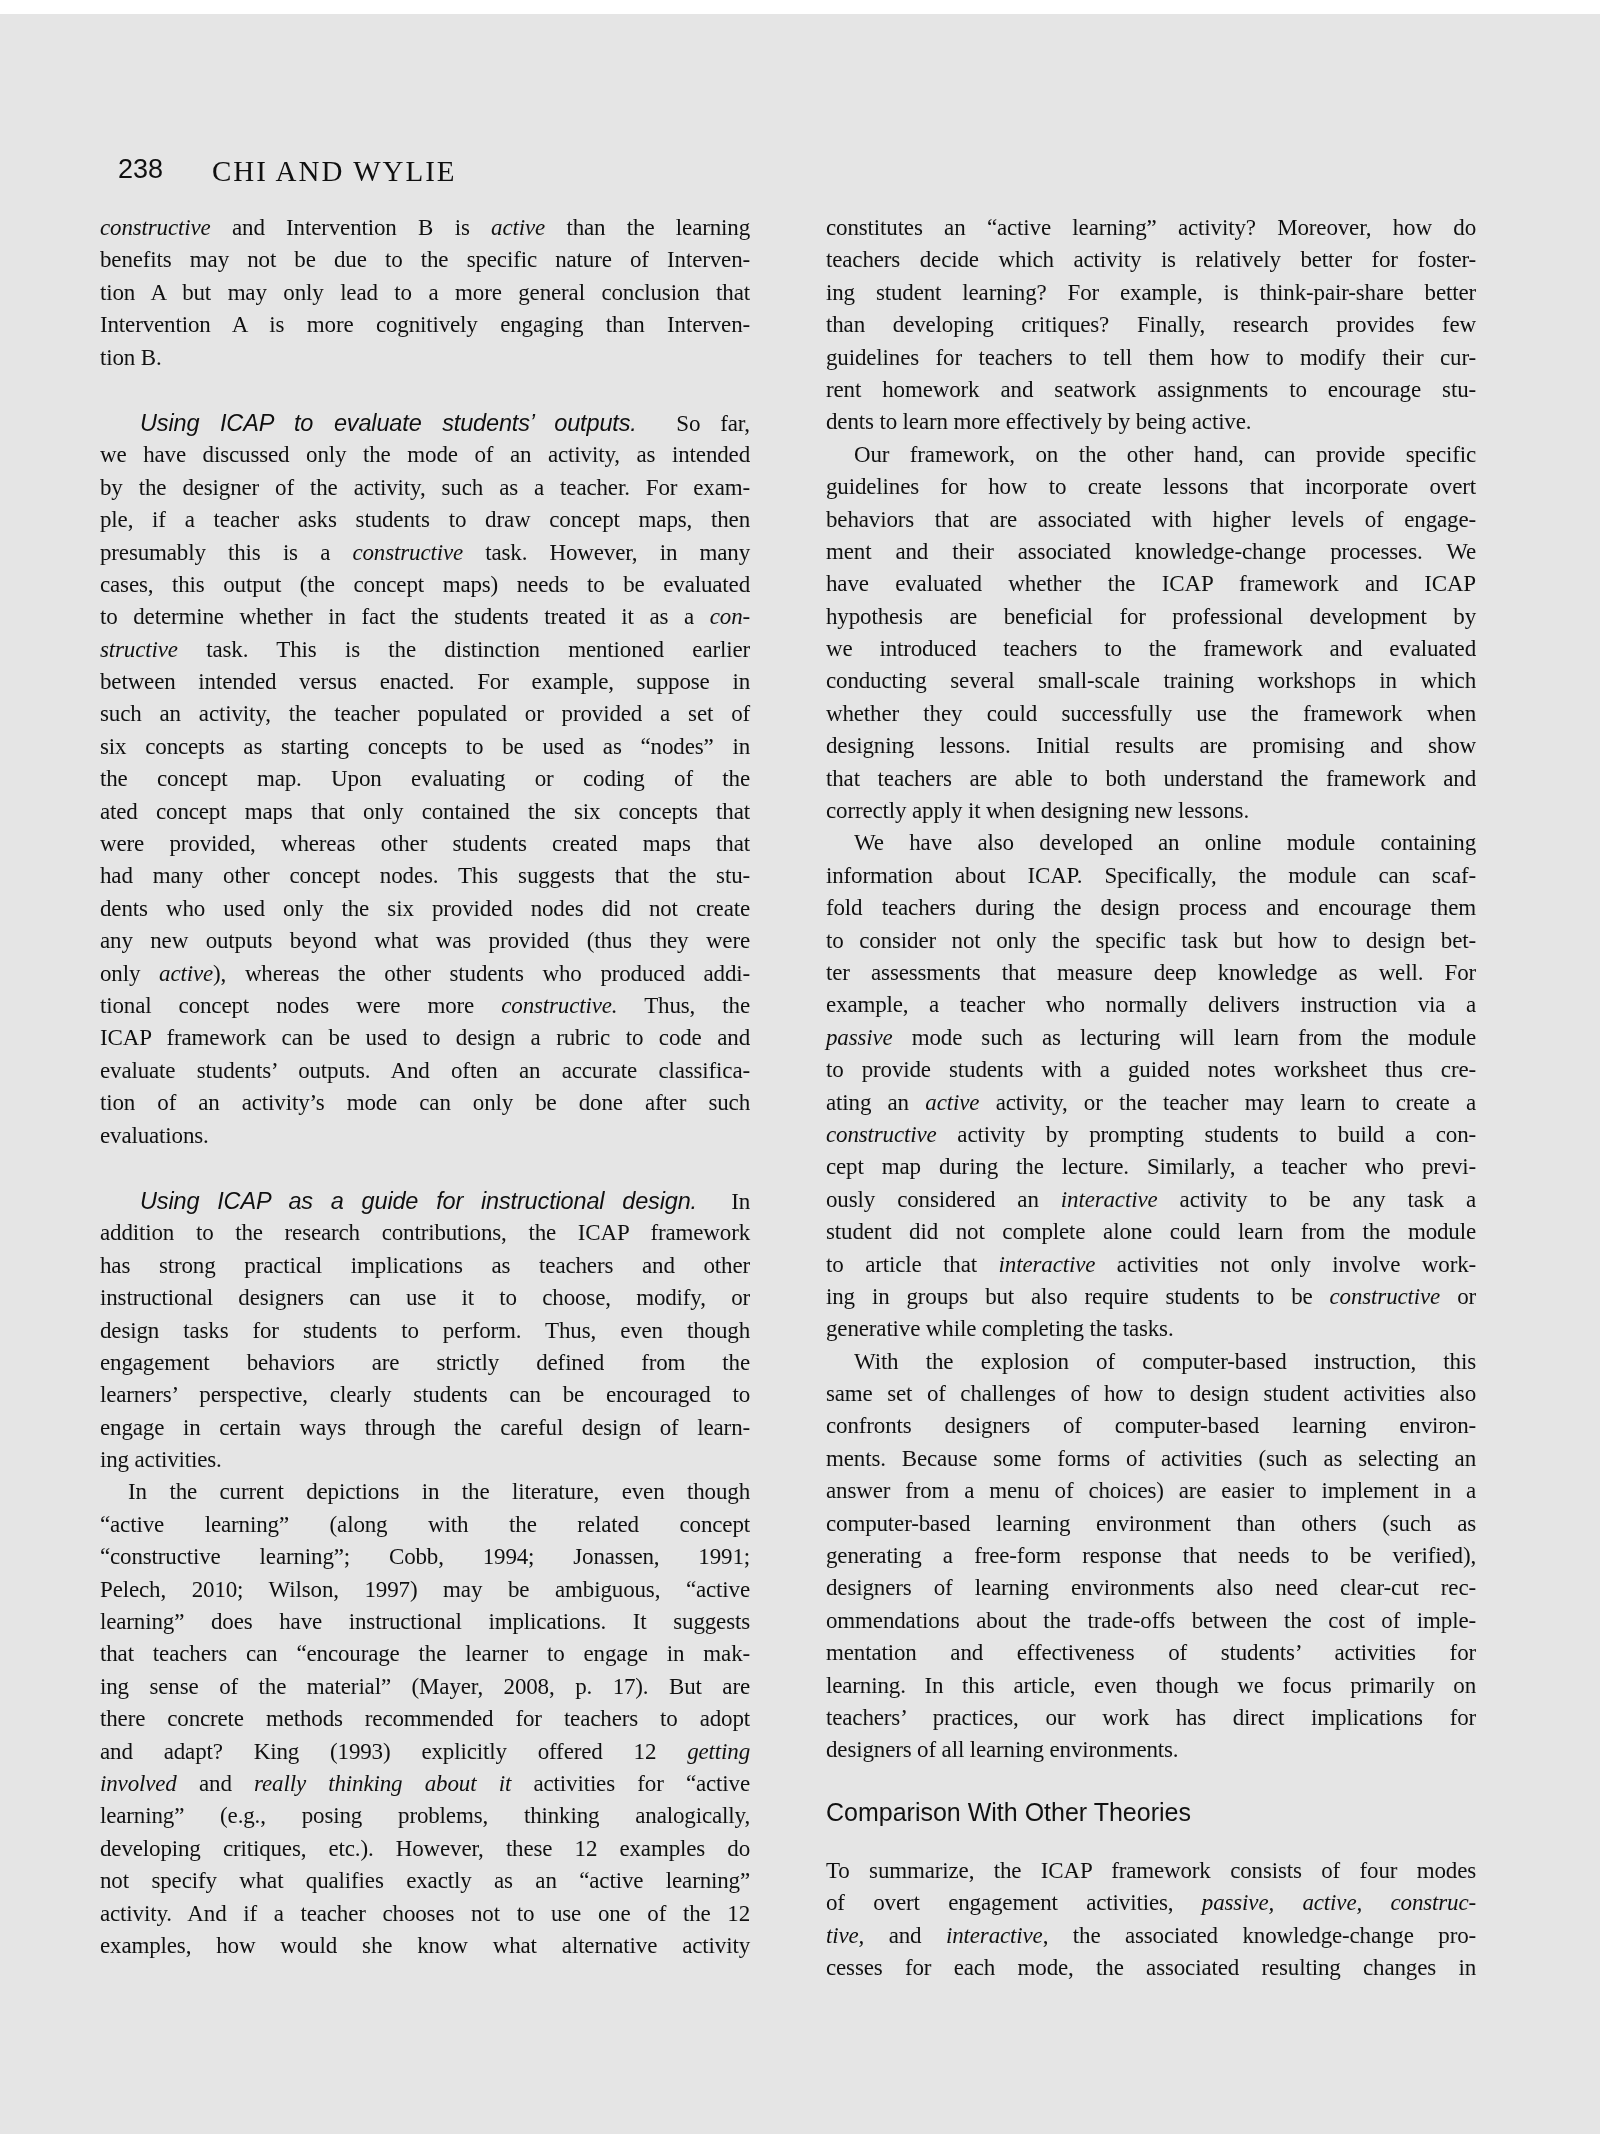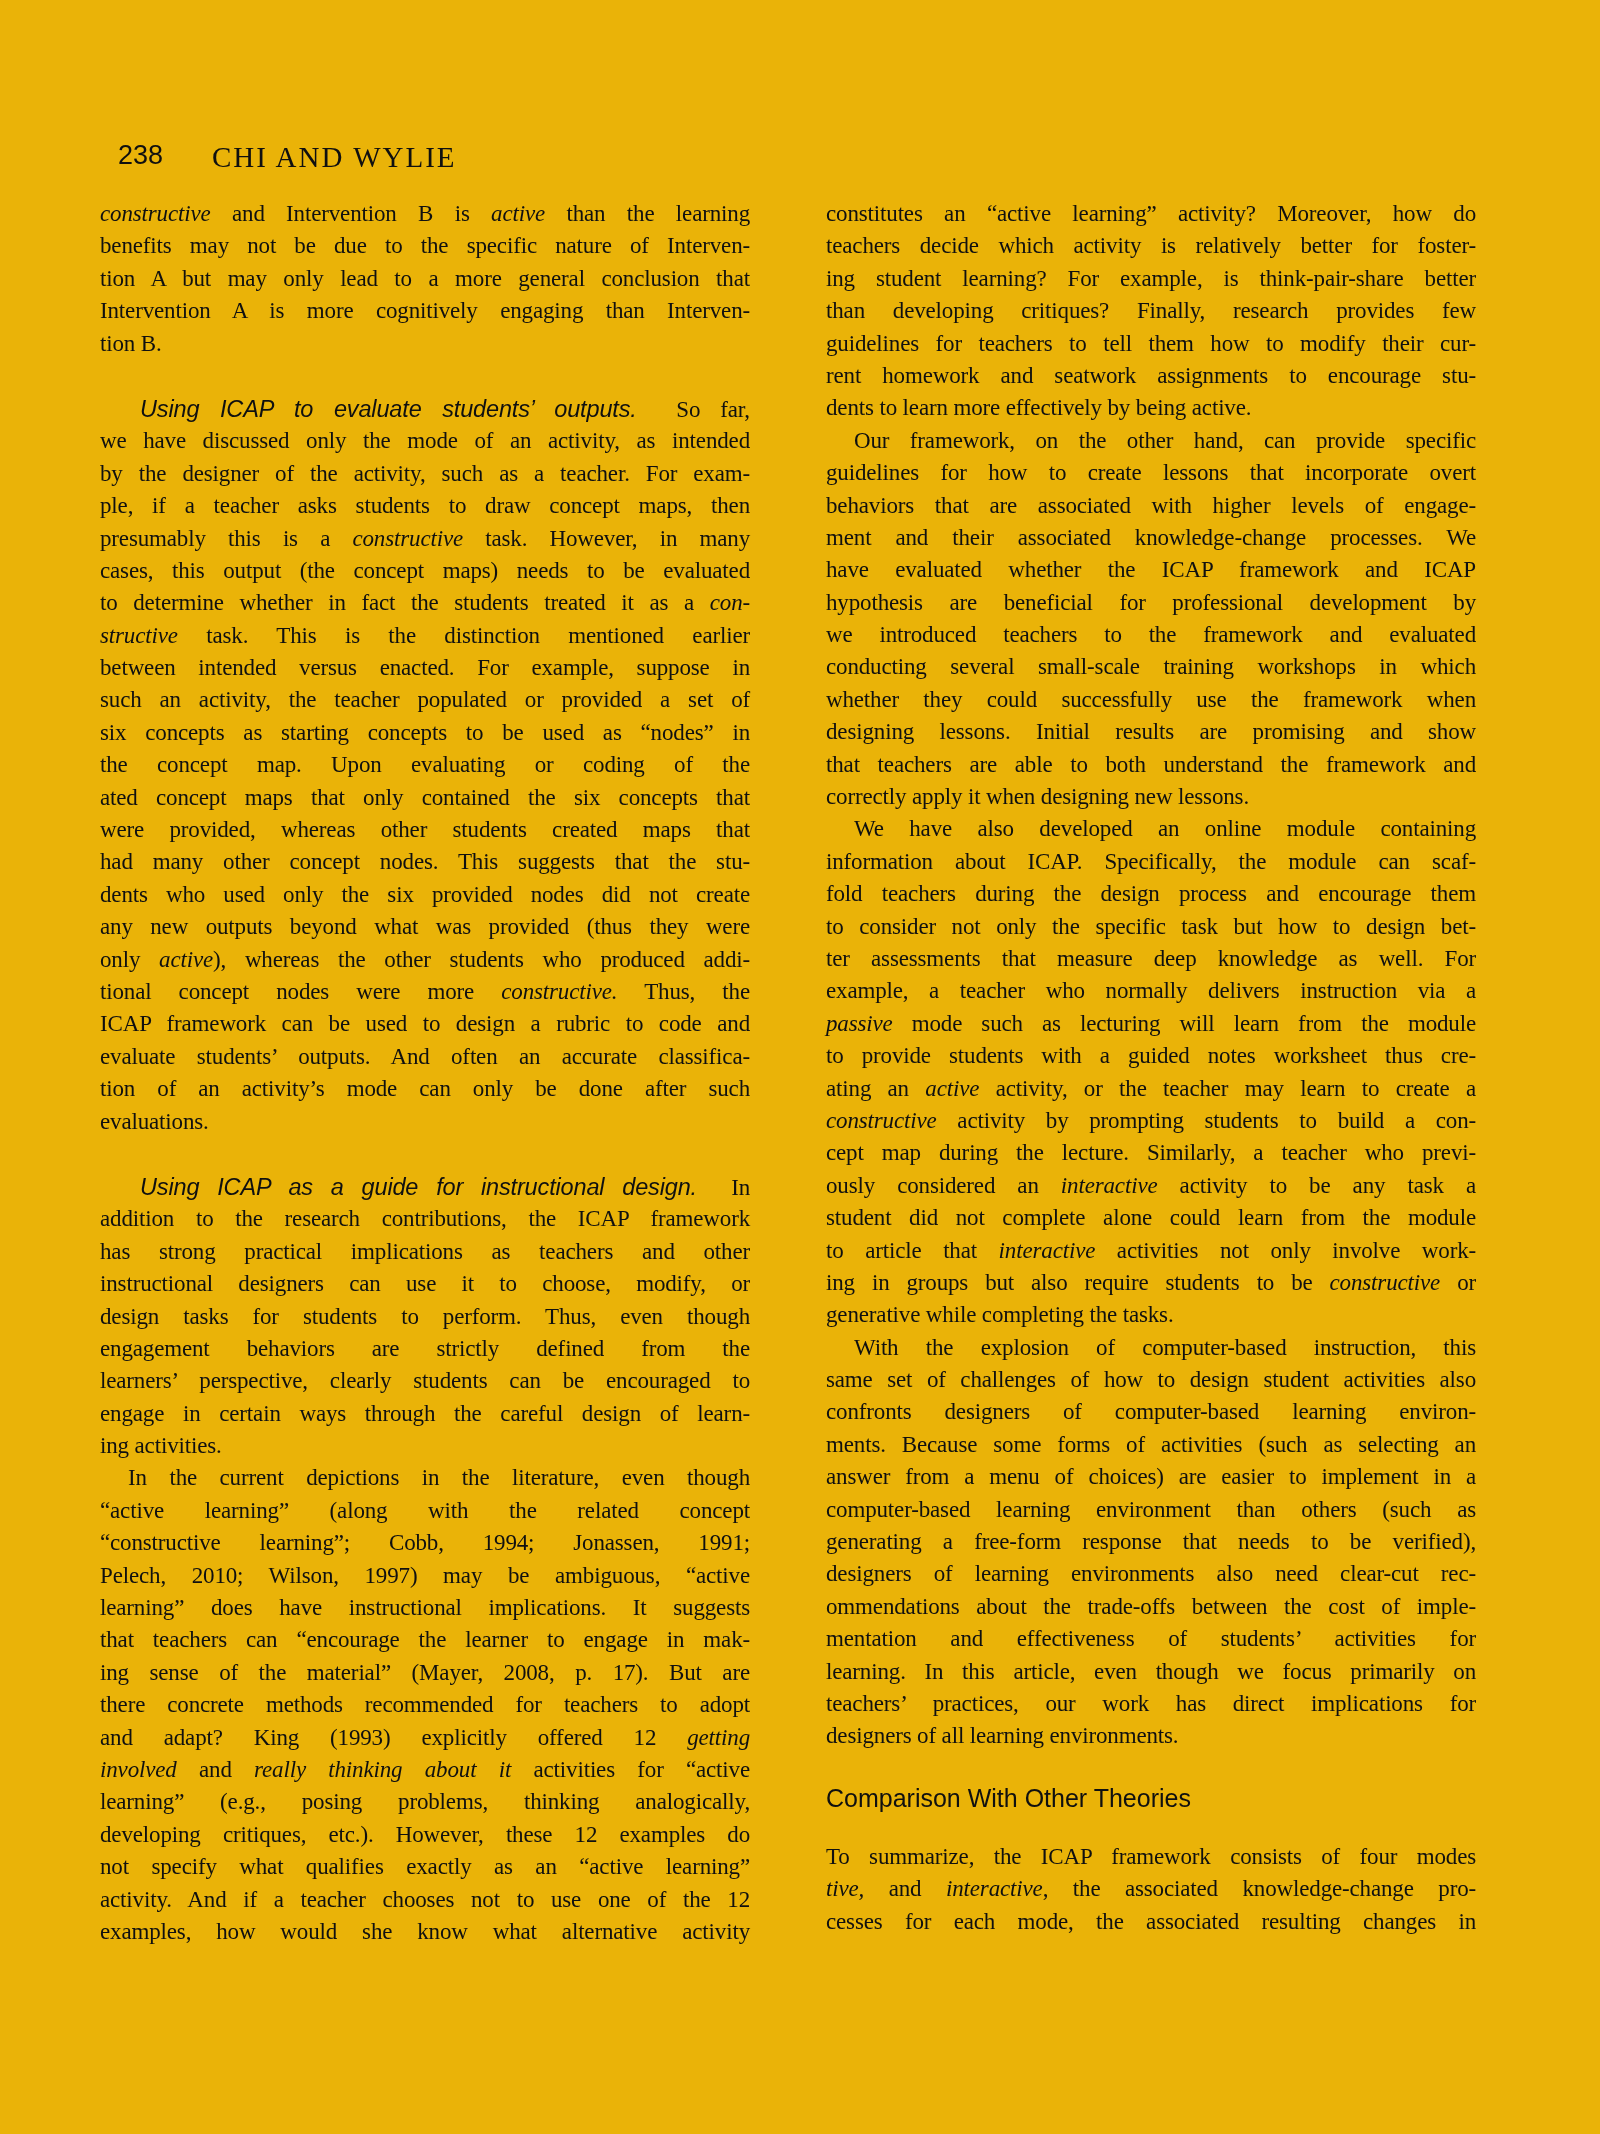--- a/index.html
+++ b/index.html
@@ -5,21 +5,21 @@
 <style>
   html, body { margin: 0; padding: 0; }
   body {
     width: 1600px; height: 2134px;
     background: #ffffff;
     position: relative;
     font-family: "Liberation Serif", serif;
     color: #101010;
     overflow: hidden;
   }
-  .page { position: absolute; inset: 0; background: #eab308; }
+  .page { position: absolute; inset: 0; background: #e5e5e5; margin-top: 14px; }
 
   
   .page-header { position: absolute; top: 140px; left: 118px; width: 1354px; height: 34px; }
   .page-number {
     position: absolute; left: 0; top: 0;
     font-family: "Liberation Sans", sans-serif;
     font-size: 27px; line-height: 30px;
   }
   .running-head {
     position: absolute; left: 94px; top: 4px;
@@ -190,18 +190,19 @@
         <div class="line"><span>designers of learning environments also need clear-cut rec-</span></div>
         <div class="line"><span>ommendations about the trade-offs between the cost of imple-</span></div>
         <div class="line"><span>mentation and effectiveness of students’ activities for</span></div>
         <div class="line"><span>learning. In this article, even though we focus primarily on</span></div>
         <div class="line"><span>teachers’ practices, our work has direct implications for</span></div>
         <div class="line end"><span>designers of all learning environments.</span></div>
       </div>
       <div class="section-heading">Comparison With Other Theories</div>
       <div class="para">
         <div class="line"><span>To summarize, the ICAP framework consists of four modes</span></div>
+        <div class="line"><span>of overt engagement activities, </span><span class="i">passive, active, construc-</span></div>
         <div class="line"><span class="i">tive,</span><span> and </span><span class="i">interactive</span><span>, the associated knowledge-change pro-</span></div>
         <div class="line"><span>cesses for each mode, the associated resulting changes in</span></div>
       </div>
     </div>
 
 </div>
 
 </body></html>

